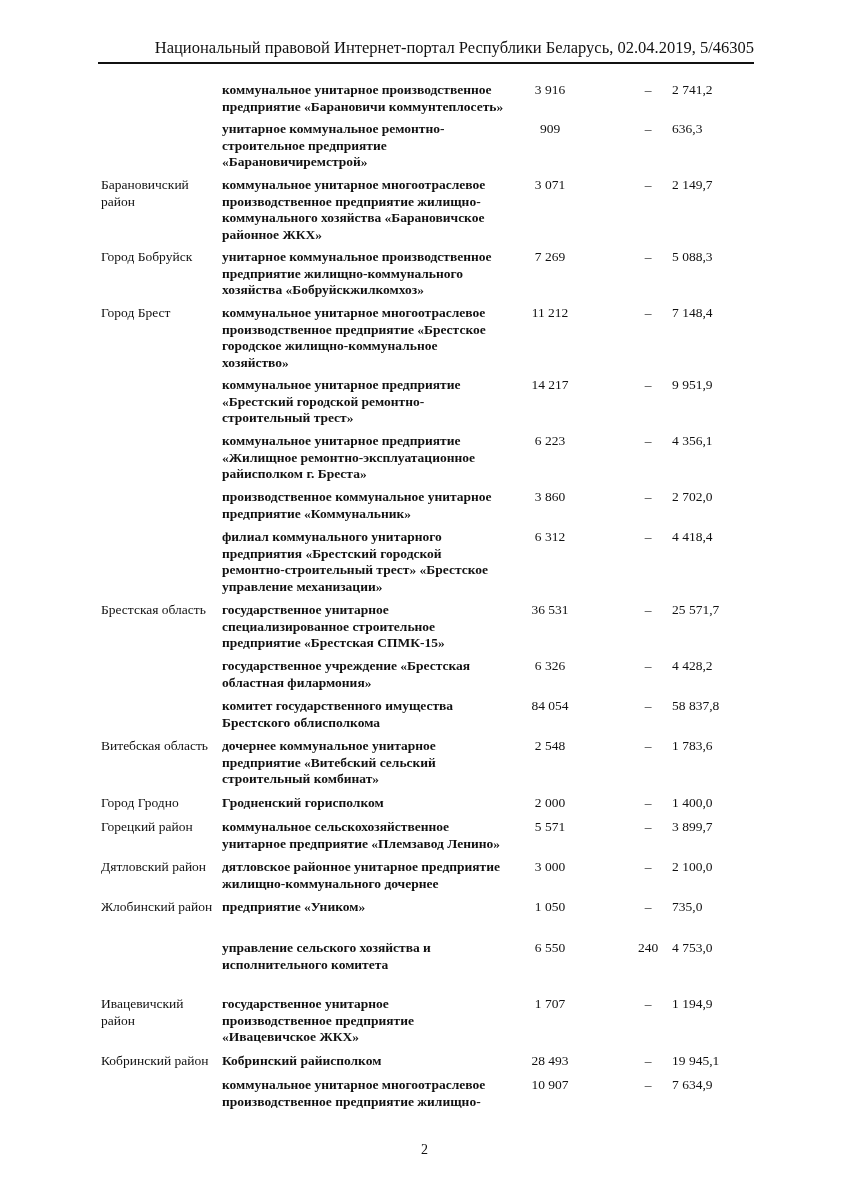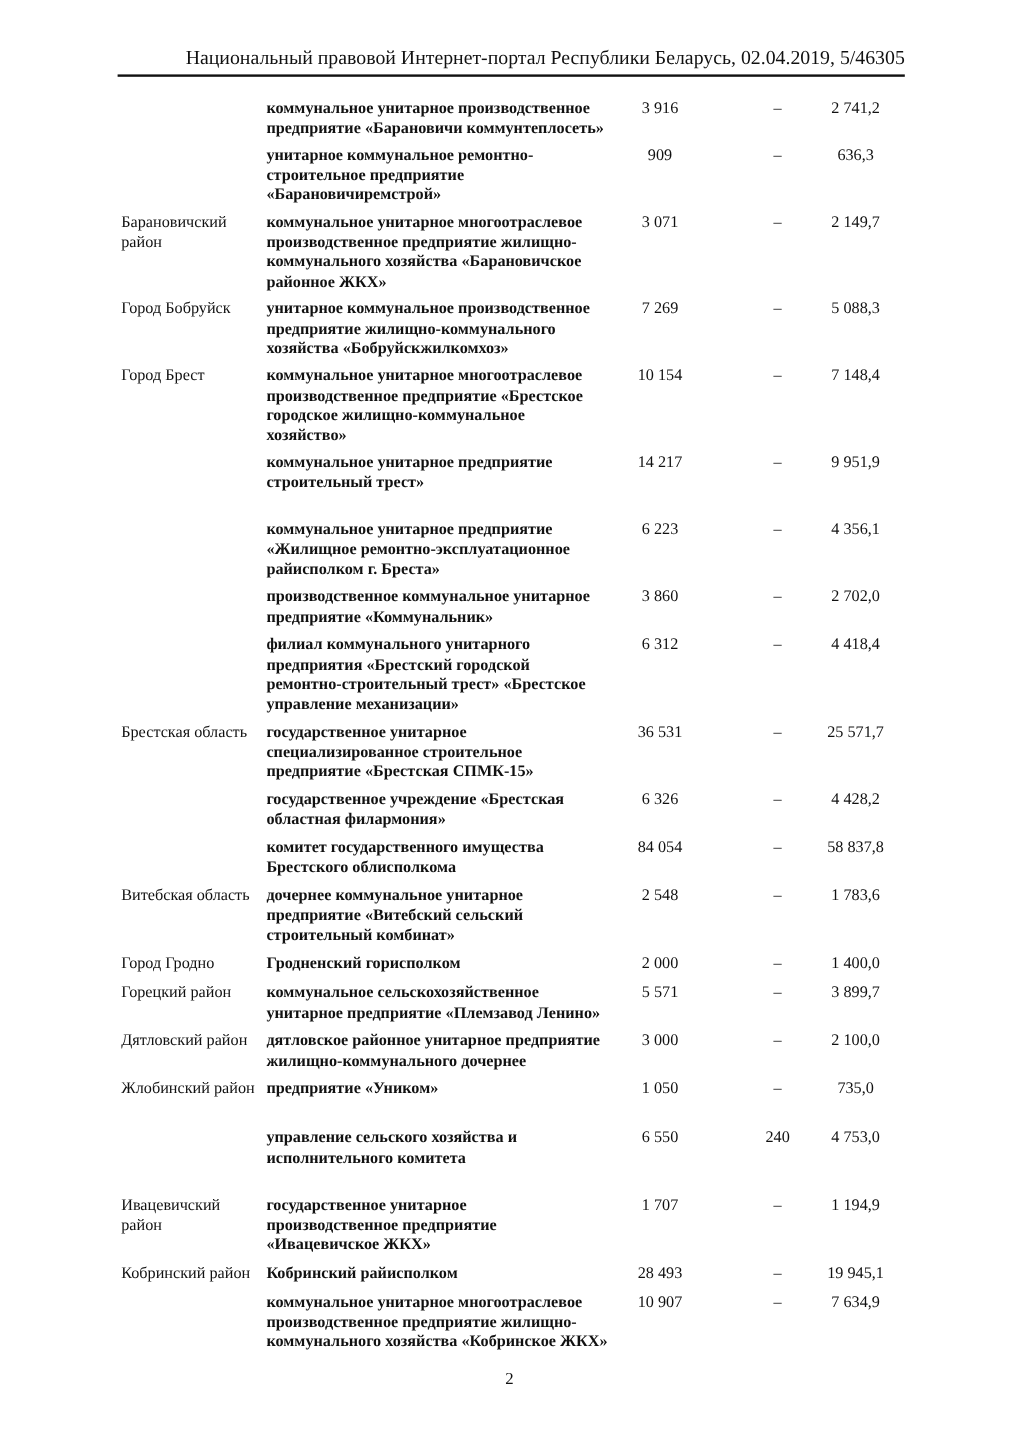--- a/index.html
+++ b/index.html
@@ -16,21 +16,21 @@
     .header-rule {
       position: absolute; left: 98px; top: 62px; width: 656px; height: 0;
       border-top: 2px solid #111111;
     }
     .table { position: absolute; left: 0; top: 0; width: 849px; }
     .row { position: absolute; left: 0; width: 849px; font-size: 13.5px; line-height: 16.6px; }
     .c-region { position: absolute; left: 101px; width: 120px; }
     .c-org { position: absolute; left: 222px; width: 290px; font-weight: bold; }
     .c-a { position: absolute; left: 510px; width: 80px; text-align: center; }
     .c-b { position: absolute; left: 608px; width: 80px; text-align: center; }
-    .c-c { position: absolute; left: 672px; width: 82px; text-align: center; }
+    .c-c { position: absolute; left: 672px; width: 82px; text-align: left; }
     .c-org span, .c-region span { display: block; white-space: nowrap; }
     .page-number {
       position: absolute; left: 0; width: 849px; top: 1142px;
       text-align: center; font-size: 14px;
     }
   </style>
 </head>
 <body>
 
 <div class="page-header">Национальный правовой Интернет-портал Республики Беларусь, 02.04.2019, 5/46305</div>
@@ -89,28 +89,29 @@
     <div class="row" style="top: 305px;">
       <div class="c-region">
         <span>Город Брест</span>
       </div>
       <div class="c-org">
         <span>коммунальное унитарное многоотраслевое</span>
         <span>производственное предприятие «Брестское</span>
         <span>городское жилищно-коммунальное</span>
         <span>хозяйство»</span>
       </div>
-      <div class="c-a">10 154</div>
+      <div class="c-a">11 212</div>
       <div class="c-b">–</div>
       <div class="c-c">7 148,4</div>
     </div>
     <div class="row" style="top: 377px;">
       <div class="c-region"></div>
       <div class="c-org">
         <span>коммунальное унитарное предприятие</span>
+        <span>«Брестский городской ремонтно-</span>
         <span>строительный трест»</span>
       </div>
       <div class="c-a">14 217</div>
       <div class="c-b">–</div>
       <div class="c-c">9 951,9</div>
     </div>
     <div class="row" style="top: 433px;">
       <div class="c-region"></div>
       <div class="c-org">
         <span>коммунальное унитарное предприятие</span>
@@ -268,21 +269,20 @@
       </div>
       <div class="c-a">28 493</div>
       <div class="c-b">–</div>
       <div class="c-c">19 945,1</div>
     </div>
     <div class="row" style="top: 1077px;">
       <div class="c-region"></div>
       <div class="c-org">
         <span>коммунальное унитарное многоотраслевое</span>
         <span>производственное предприятие жилищно-</span>
-        <span>коммунального хозяйства «Кобринское ЖКХ»</span>
       </div>
       <div class="c-a">10 907</div>
       <div class="c-b">–</div>
       <div class="c-c">7 634,9</div>
     </div>
   </div>
 
 <div class="page-number">2</div>
 
 </body></html>

